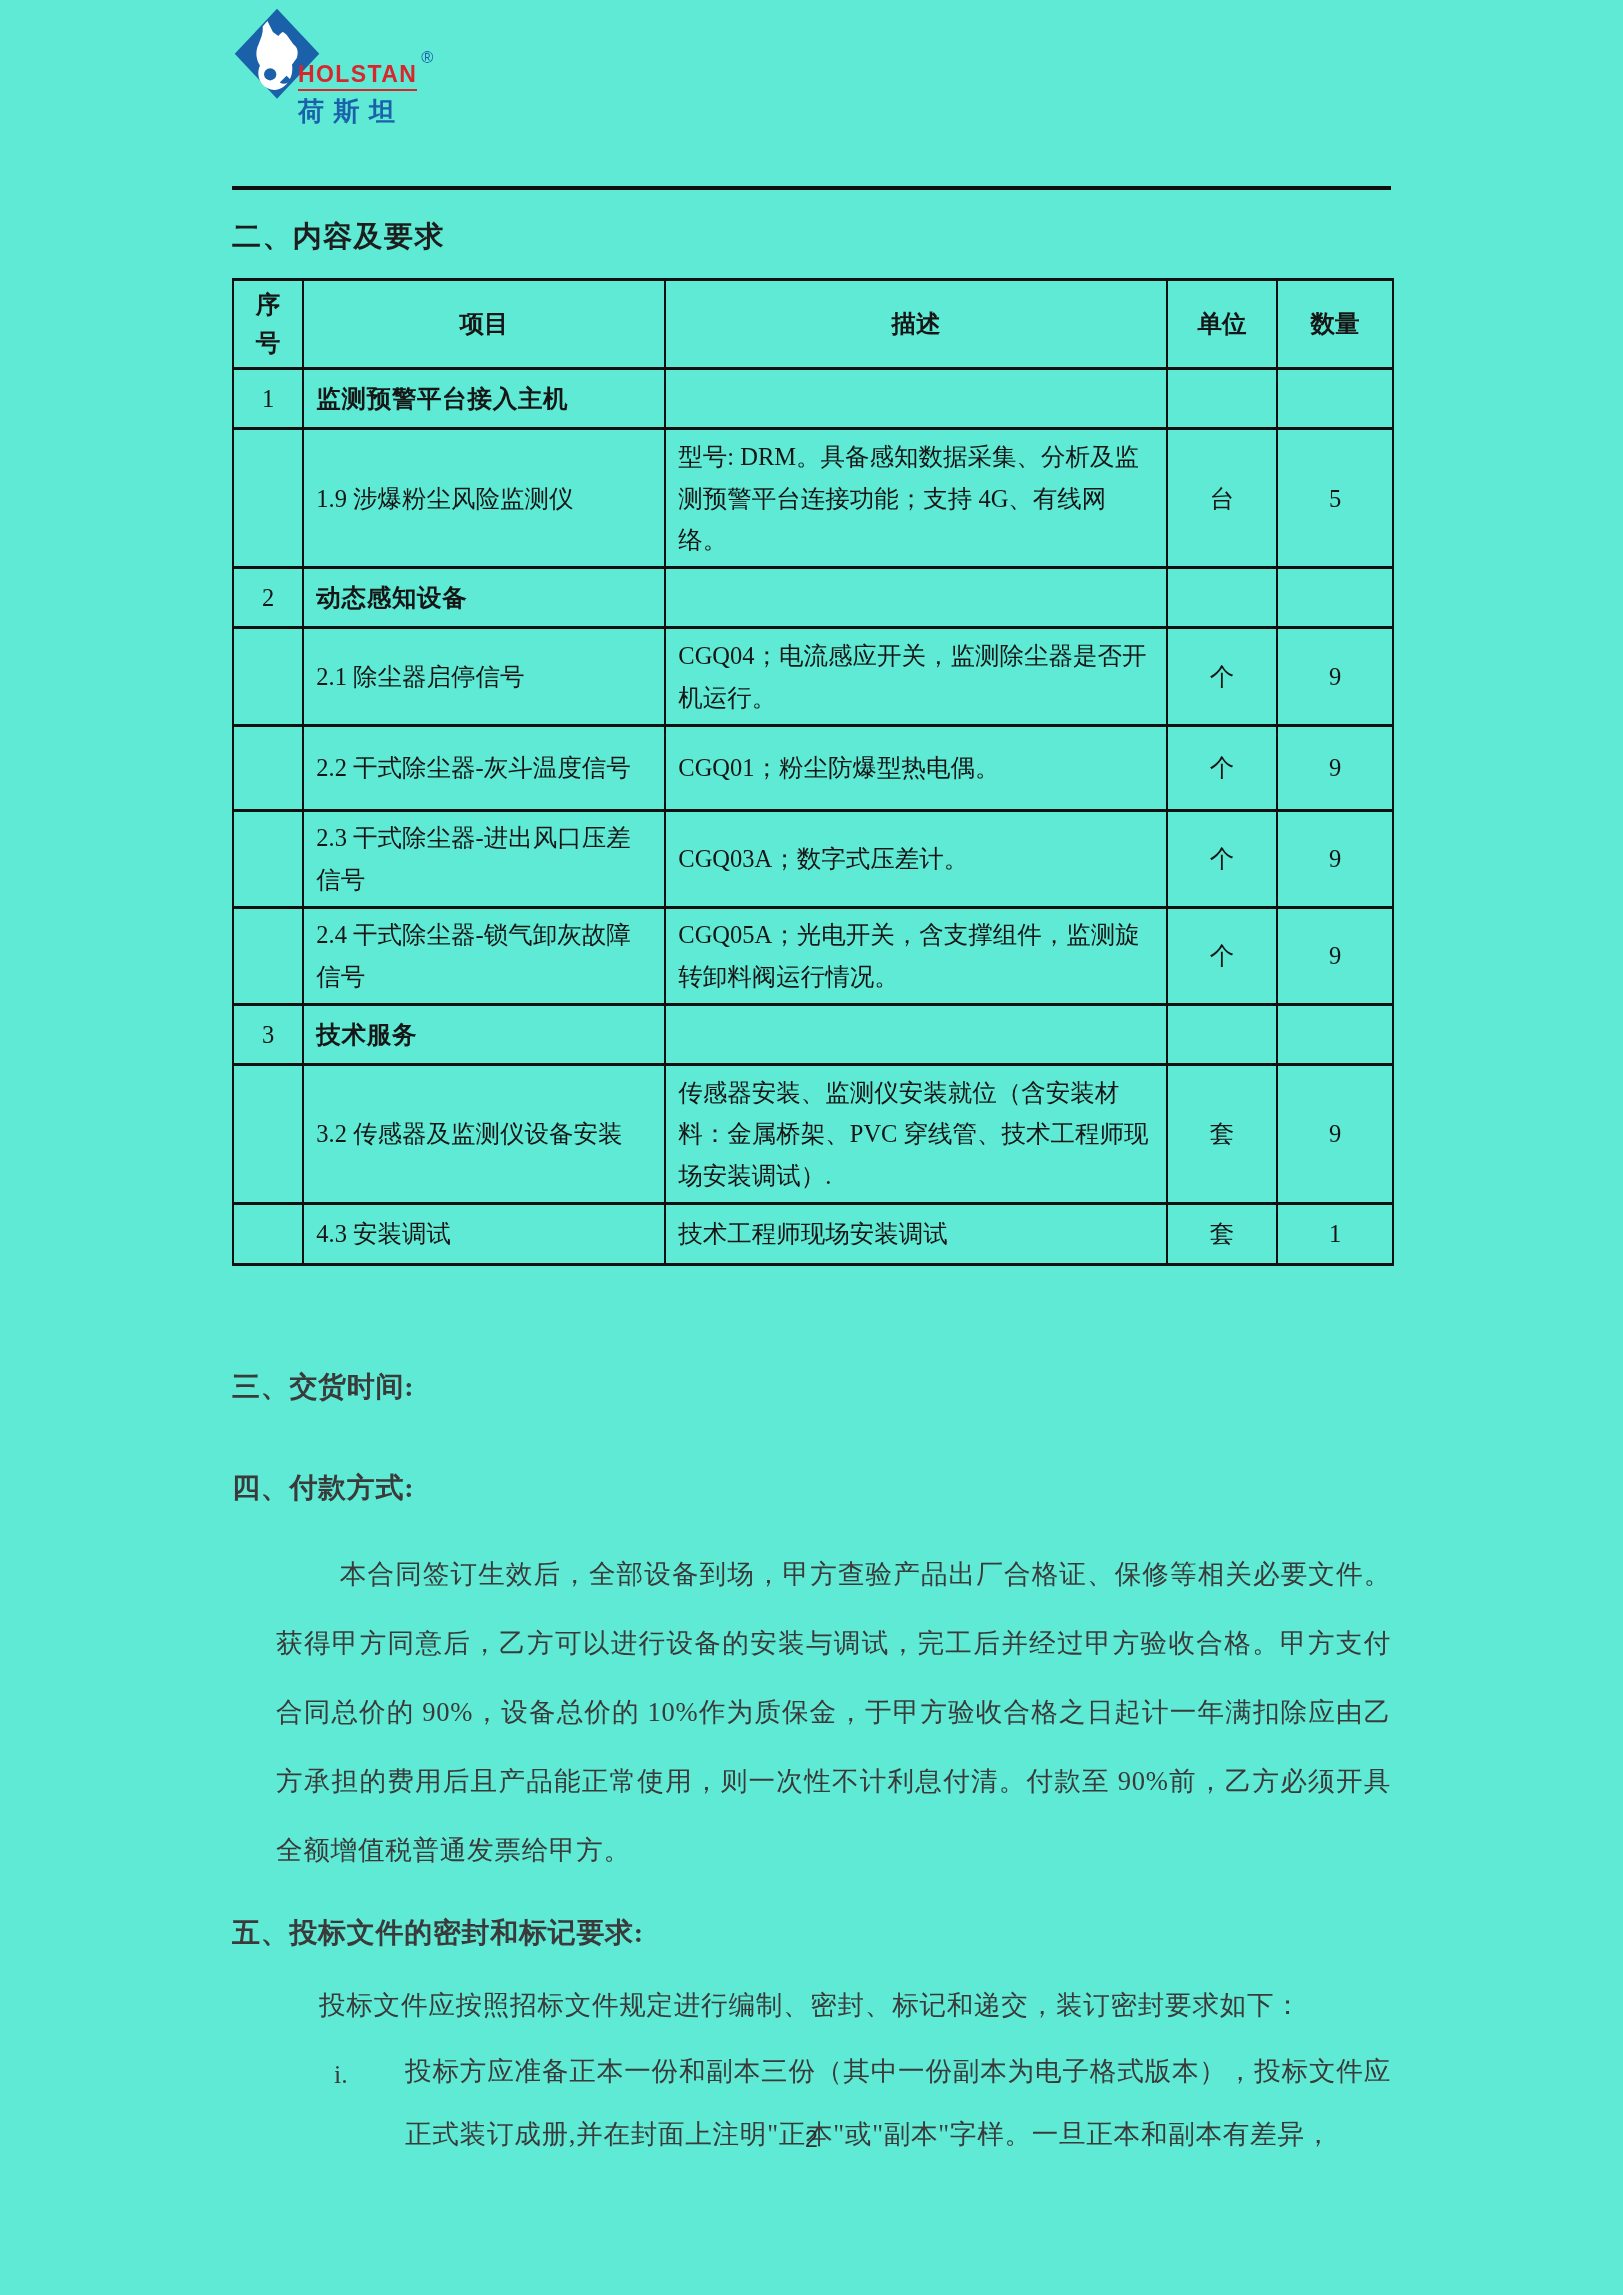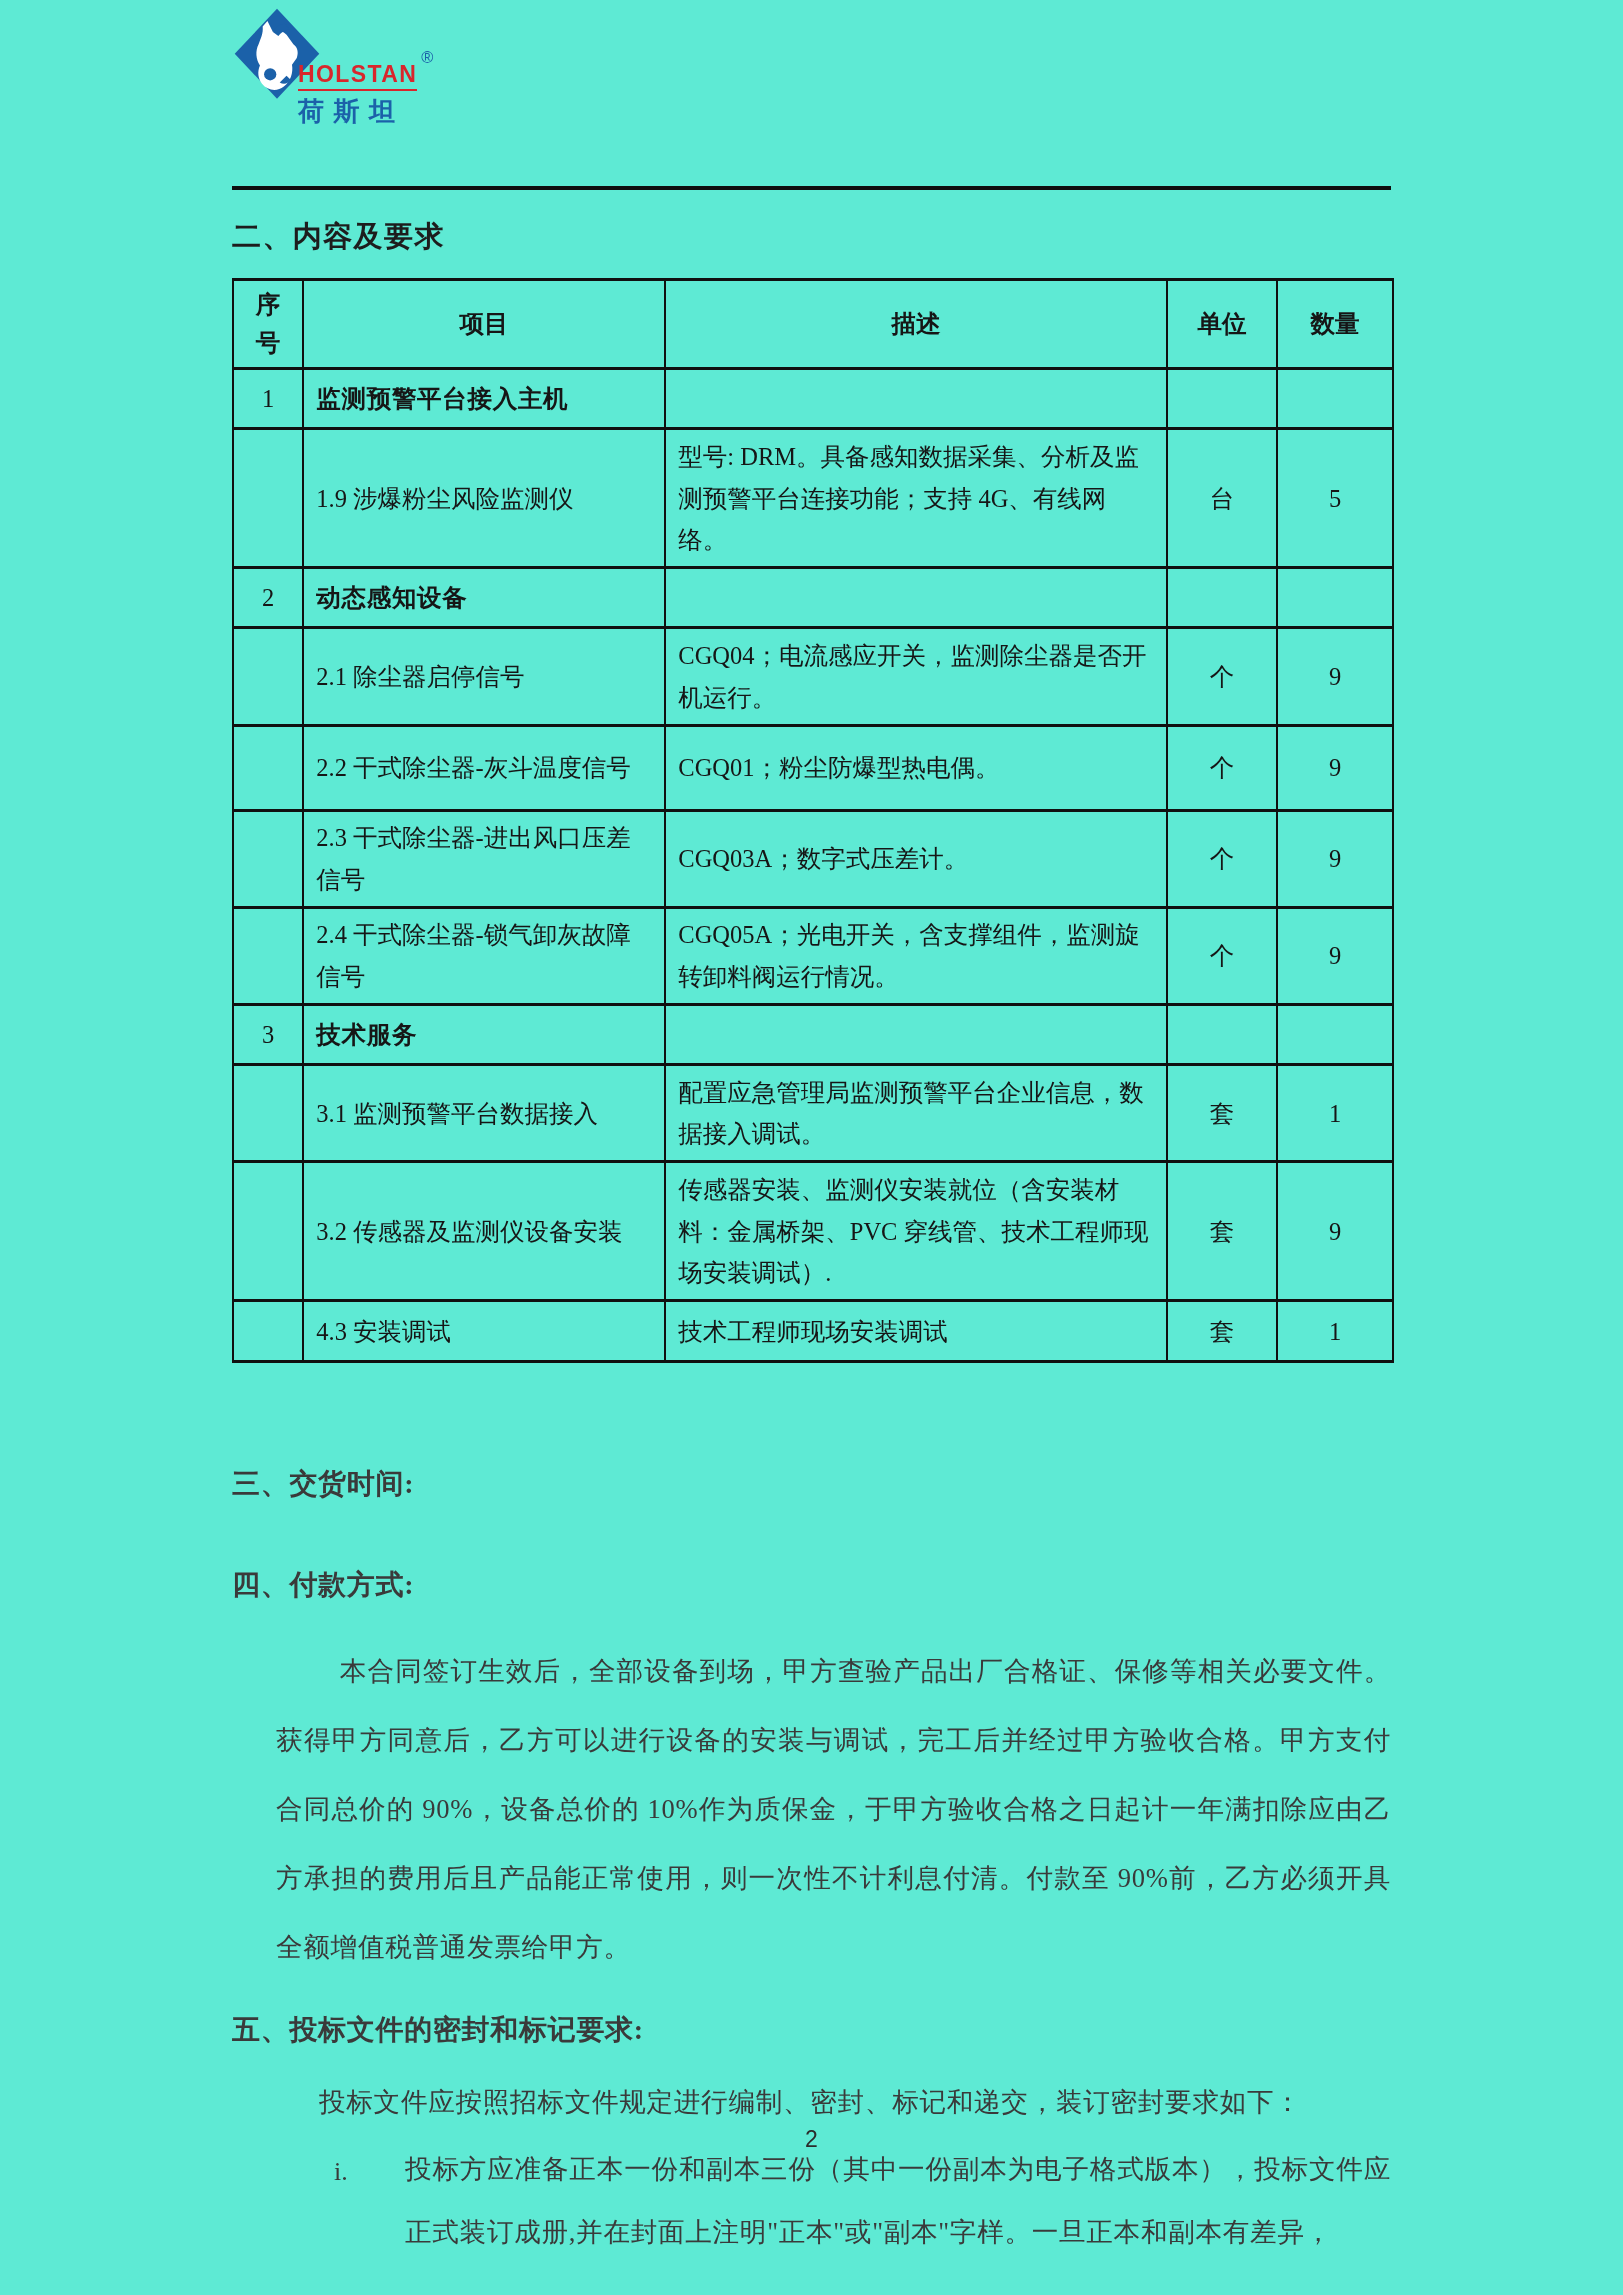--- a/index.html
+++ b/index.html
@@ -189,27 +189,20 @@
         <td class="unit">个</td>
         <td class="qty">9</td>
       </tr>
       <tr class="group rh-group">
         <td class="no">3</td>
         <td class="item">技术服务</td>
         <td class="desc"></td>
         <td class="unit"></td>
         <td class="qty"></td>
       </tr>
-      <tr class="rh-140">
-        <td class="no"></td>
-        <td class="item">3.1 监测预警平台数据接入</td>
-        <td class="desc">配置应急管理局监测预警平台企业信息，数据接入调试。</td>
-        <td class="unit">套</td>
-        <td class="qty">1</td>
-      </tr>
       <tr class="rh-168">
         <td class="no"></td>
         <td class="item">3.2 传感器及监测仪设备安装</td>
         <td class="desc">传感器安装、监测仪安装就位（含安装材料：金属桥架、PVC 穿线管、技术工程师现场安装调试）.</td>
         <td class="unit">套</td>
         <td class="qty">9</td>
       </tr>
       <tr class="rh-90">
         <td class="no"></td>
         <td class="item">4.3 安装调试</td>

